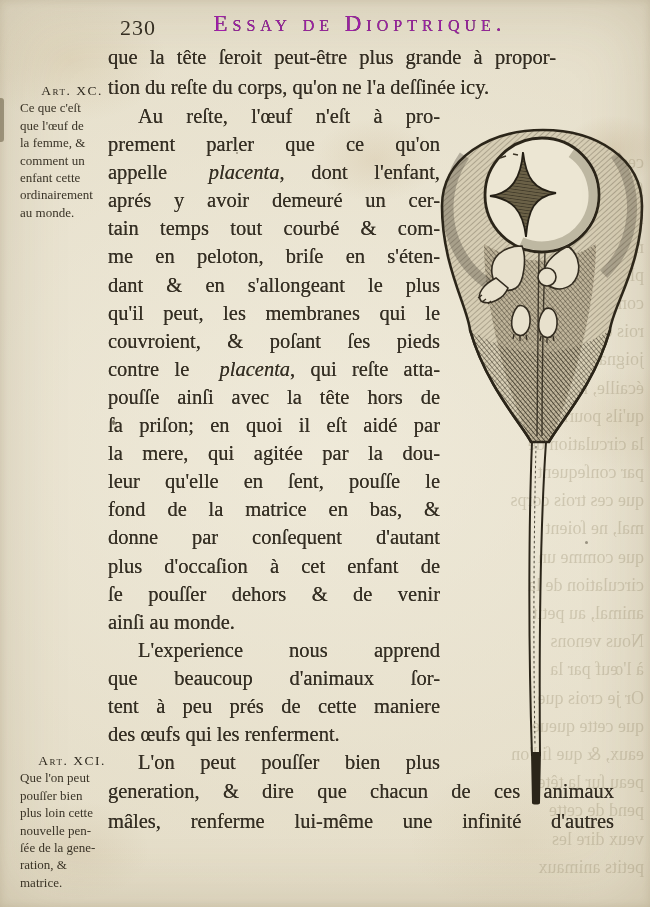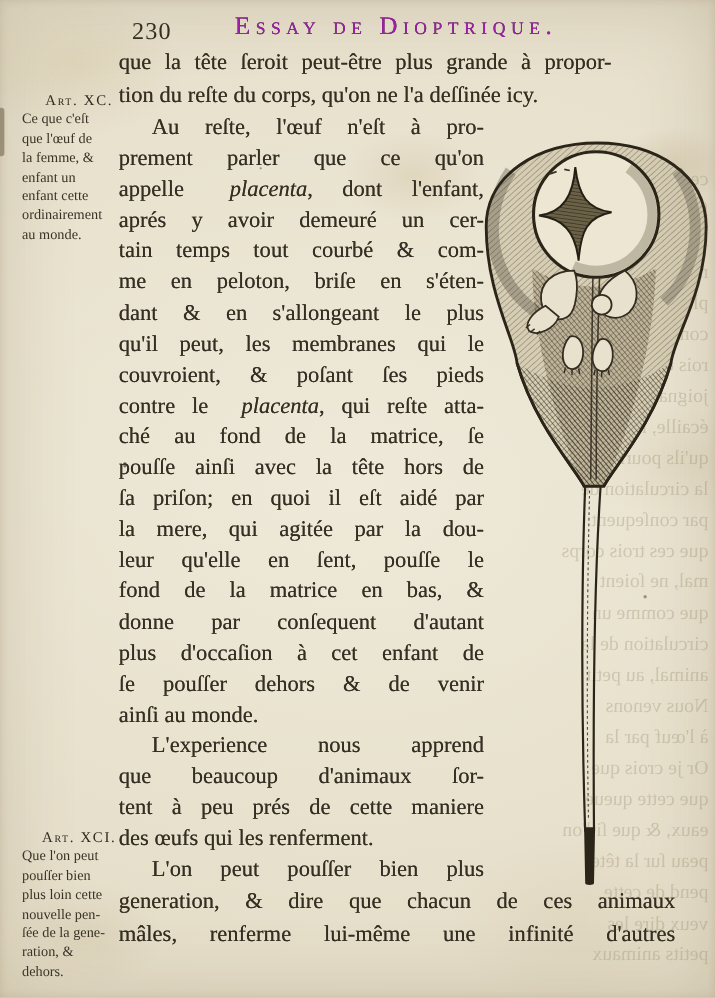--- a/index.html
+++ b/index.html
@@ -74,54 +74,53 @@
 
 <div class="pagenum">230</div>
 <div class="runtitle">Essay de Dioptrique.</div>
 
 <aside class="mnote" id="mnote1">
   <div class="mhead">Art. XC.</div>
   <div class="mlines">
       <div>Ce que c'eſt</div>
       <div>que l'œuf de</div>
       <div>la femme, &amp;</div>
-      <div>enfant un</div>
+      <div>comment un</div>
       <div>enfant cette</div>
       <div>ordinairement</div>
       <div>au monde.</div>
     </div>
 </aside>
 
 <aside class="mnote" id="mnote2">
   <div class="mhead">Art. XCI.</div>
   <div class="mlines">
       <div>Que l'on peut</div>
       <div>pouſſer bien</div>
       <div>plus loin cette</div>
       <div>nouvelle pen-</div>
       <div>ſée de la gene-</div>
       <div>ration, &amp;</div>
-      <div>dehors.</div>
+      <div>matrice.</div>
     </div>
 </aside>
 
 <main class="bodycol">
     <div class="line top just"><span>que la tête ſeroit peut-être plus grande à propor-</span></div>
     <div class="line top"><span>tion du reſte du corps, qu'on ne l'a deſſinée icy.</span></div>
     <div class="line narrow ind just"><span>Au reſte, l'œuf n'eſt à pro-</span></div>
     <div class="line narrow just"><span>prement parler que ce qu'on</span></div>
     <div class="line narrow just"><span>appelle </span><span class="it">placenta</span><span>, dont l'enfant,</span></div>
     <div class="line narrow just"><span>aprés y avoir demeuré un cer-</span></div>
     <div class="line narrow just"><span>tain temps tout courbé &amp; com-</span></div>
     <div class="line narrow just"><span>me en peloton, briſe en s'éten-</span></div>
     <div class="line narrow just"><span>dant &amp; en s'allongeant le plus</span></div>
     <div class="line narrow just"><span>qu'il peut, les membranes qui le</span></div>
     <div class="line narrow just"><span>couvroient, &amp; poſant ſes pieds</span></div>
     <div class="line narrow just"><span>contre le </span><span class="it">placenta</span><span>, qui reſte atta-</span></div>
-    <div class="line narrow just"><span>ché au fond de la matrice, ſe</span></div>
     <div class="line narrow just"><span>pouſſe ainſi avec la tête hors de</span></div>
     <div class="line narrow just"><span>ſa priſon; en quoi il eſt aidé par</span></div>
     <div class="line narrow just"><span>la mere, qui agitée par la dou-</span></div>
     <div class="line narrow just"><span>leur qu'elle en ſent, pouſſe le</span></div>
     <div class="line narrow just"><span>fond de la matrice en bas, &amp;</span></div>
     <div class="line narrow just"><span>donne par conſequent d'autant</span></div>
     <div class="line narrow just"><span>plus d'occaſion à cet enfant de</span></div>
     <div class="line narrow just"><span>ſe pouſſer dehors &amp; de venir</span></div>
     <div class="line narrow"><span>ainſi au monde.</span></div>
     <div class="line narrow ind just"><span>L'experience nous apprend</span></div>

